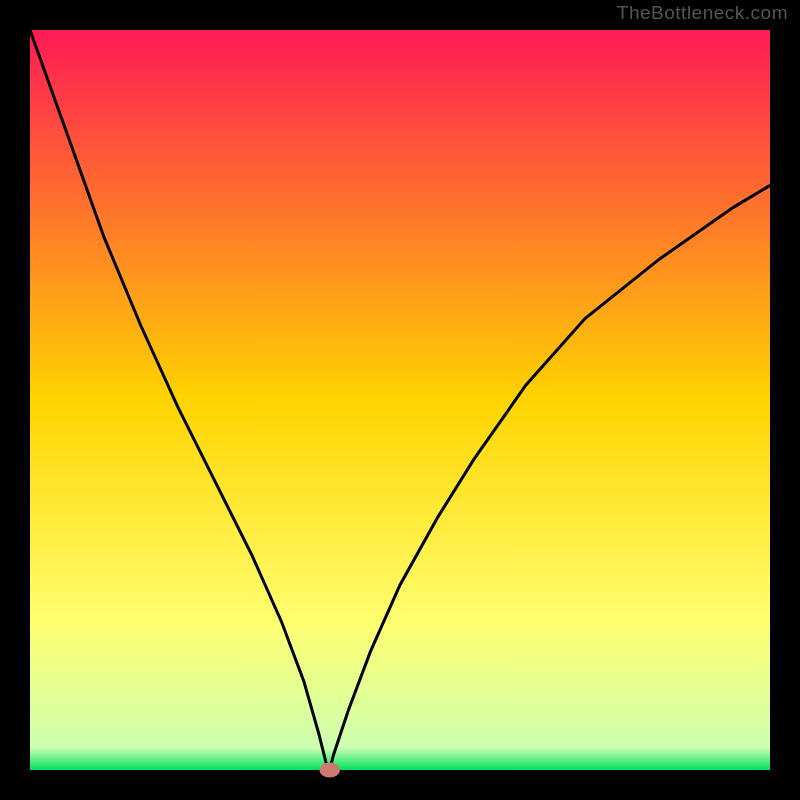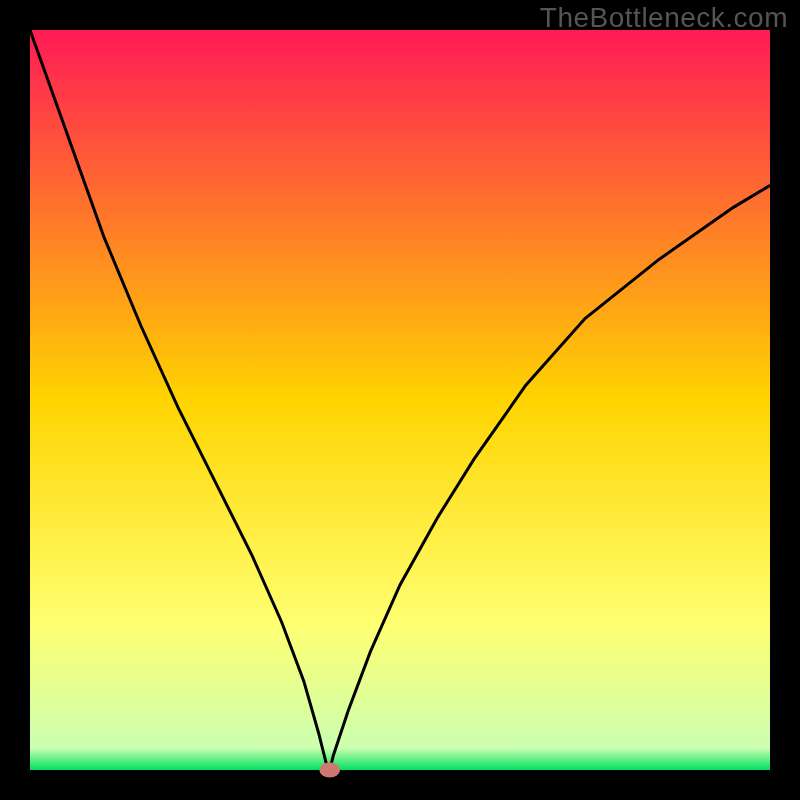--- a/index.html
+++ b/index.html
@@ -14,21 +14,21 @@
     position: relative;
     width: 800px;
     height: 800px;
     background: #000;
   }
   .watermark {
     position: absolute;
     top: 2px;
     right: 12px;
     color: #555;
-    font-size: 28px;
+    font-size: 19px;
     font-weight: 500;
     letter-spacing: 0.5px;
     z-index: 3;
   }
   svg.plot {
     position: absolute;
     left: 0;
     top: 0;
     width: 800px;
     height: 800px;

